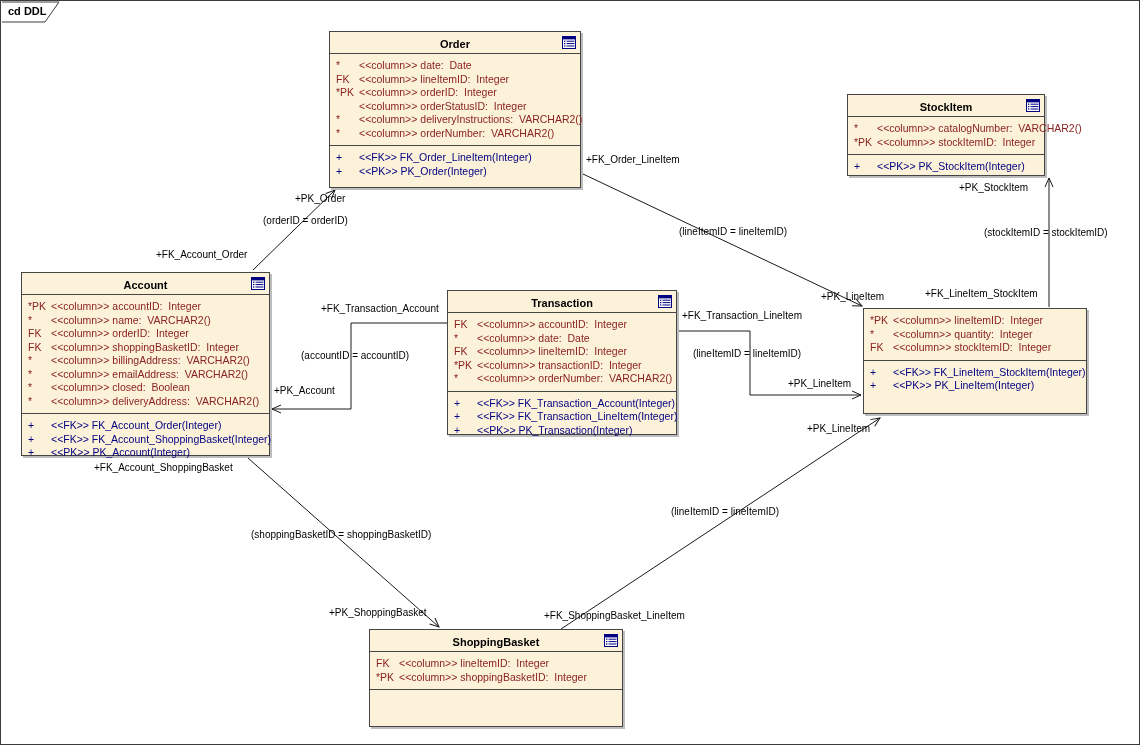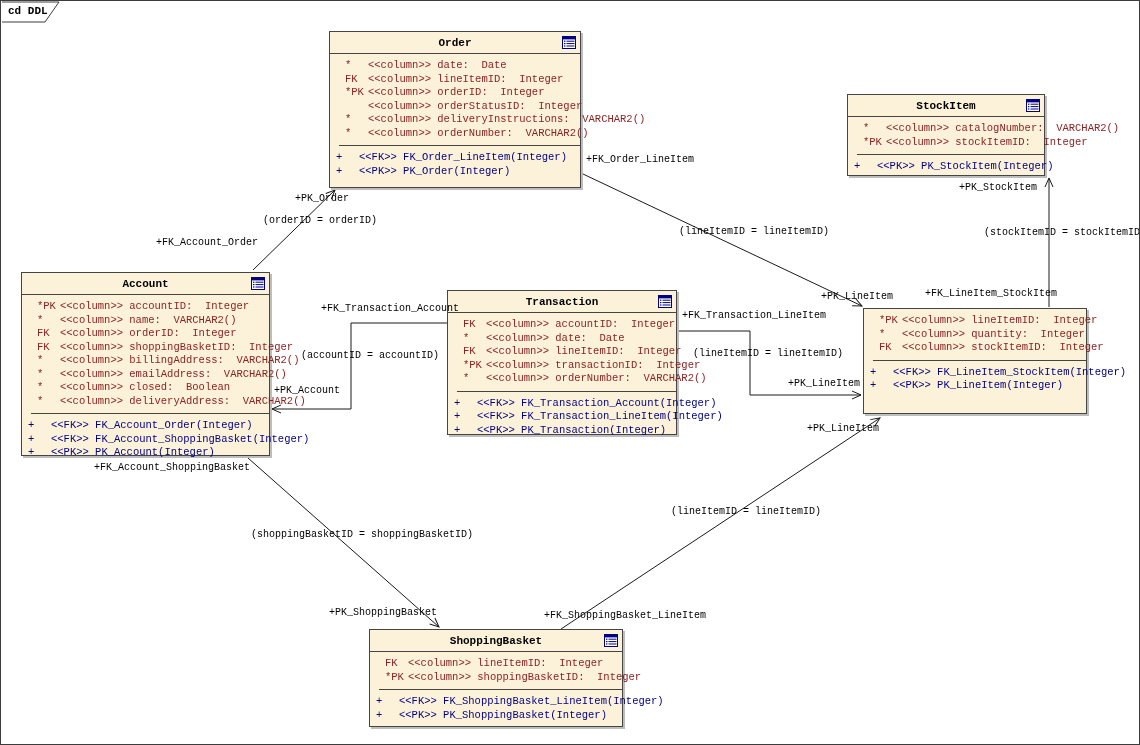--- a/index.html
+++ b/index.html
@@ -1,33 +1,33 @@
 <!DOCTYPE html>
 <html><head>
 <meta charset="utf-8">
 <style>
   html,body { margin:0; padding:0; background:#ffffff; }
   #canvas {
     position:relative; width:1138px; height:743px;
     border:1px solid #3c3c3c; background:#ffffff; overflow:hidden;
-    font-family:Liberation Mono, monospace;
+    font-family:Liberation Sans, sans-serif;
   }
   #wires { position:absolute; left:0; top:0; width:1138px; height:743px; pointer-events:none; }
   .frame-tab-text {
     position:absolute; left:7px; top:4px; font-size:11px; font-weight:bold; color:#000;
   }
   .tbl {
     position:absolute; display:flex; flex-direction:column;
     background:#fcf2da; border:1px solid #454545;
     box-shadow:2px 2px 0 #bdbdbd; box-sizing:border-box;
   }
   .thead { position:relative; height:21px; line-height:21px; text-align:center; border-bottom:1px solid #454545; flex:none; }
   .ttitle { font-size:11px; font-weight:bold; color:#000; }
   .ticon { position:absolute; right:4px; top:4px; width:14px; height:13px; }
-  .tcols { padding:5px 17px 5px 4px; border-bottom:1px solid #454545; flex:none;margin-left:9px; }
+  .tcols { padding:5px 17px 5px 4px; border-bottom:1px solid #454545; flex:none; }
   .tops  { padding:5px 3px 5px 4px; flex:1; }
   .row { line-height:13.5px; font-size:10.5px; white-space:pre; }
   .row .k { display:inline-block; width:23px; padding-left:2px; vertical-align:top; }
   .tcols .row { color:#8b2323; }
   .tops .row  { color:#000080; }
   .clbl { position:absolute; font-size:10px; color:#000; white-space:pre; }
 </style>
 </head>
 <body>
 
@@ -192,27 +192,23 @@
           <line x1="4.5" y1="10" x2="12.5" y2="10" stroke="#000080"></line>
           <rect x="2" y="4.6" width="1.4" height="1.2" fill="#000080"></rect>
           <rect x="2" y="7" width="1.4" height="1.2" fill="#000080"></rect>
           <rect x="2" y="9.4" width="1.4" height="1.2" fill="#000080"></rect>
         </svg>
     </div>
     <div class="tcols">
       <div class="row"><span class="k">FK</span><span class="t">&lt;&lt;column&gt;&gt; lineItemID:  Integer</span></div>
       <div class="row"><span class="k">*PK</span><span class="t">&lt;&lt;column&gt;&gt; shoppingBasketID:  Integer</span></div>
     </div>
-    <div class="tops">
-      <div class="row"><span class="k">+</span><span class="t">&lt;&lt;FK&gt;&gt; FK_ShoppingBasket_LineItem(Integer)</span></div>
-      <div class="row"><span class="k">+</span><span class="t">&lt;&lt;PK&gt;&gt; PK_ShoppingBasket(Integer)</span></div>
-    </div>
-  </div>
-
-  <div class="clbl" style="left:155px;top:236px">+FK_Account_Order</div>
+  </div>
+
+  <div class="clbl" style="left:155px;top:248px">+FK_Account_Order</div>
   <div class="clbl" style="left:262px;top:214px">(orderID = orderID)</div>
   <div class="clbl" style="left:294px;top:192px">+PK_Order</div>
 
   <div class="clbl" style="left:585px;top:153px">+FK_Order_LineItem</div>
   <div class="clbl" style="left:678px;top:225px">(lineItemID = lineItemID)</div>
   <div class="clbl" style="left:820px;top:290px">+PK_LineItem</div>
 
   <div class="clbl" style="left:924px;top:287px">+FK_LineItem_StockItem</div>
   <div class="clbl" style="left:983px;top:226px">(stockItemID = stockItemID)</div>
   <div class="clbl" style="left:958px;top:181px">+PK_StockItem</div>

